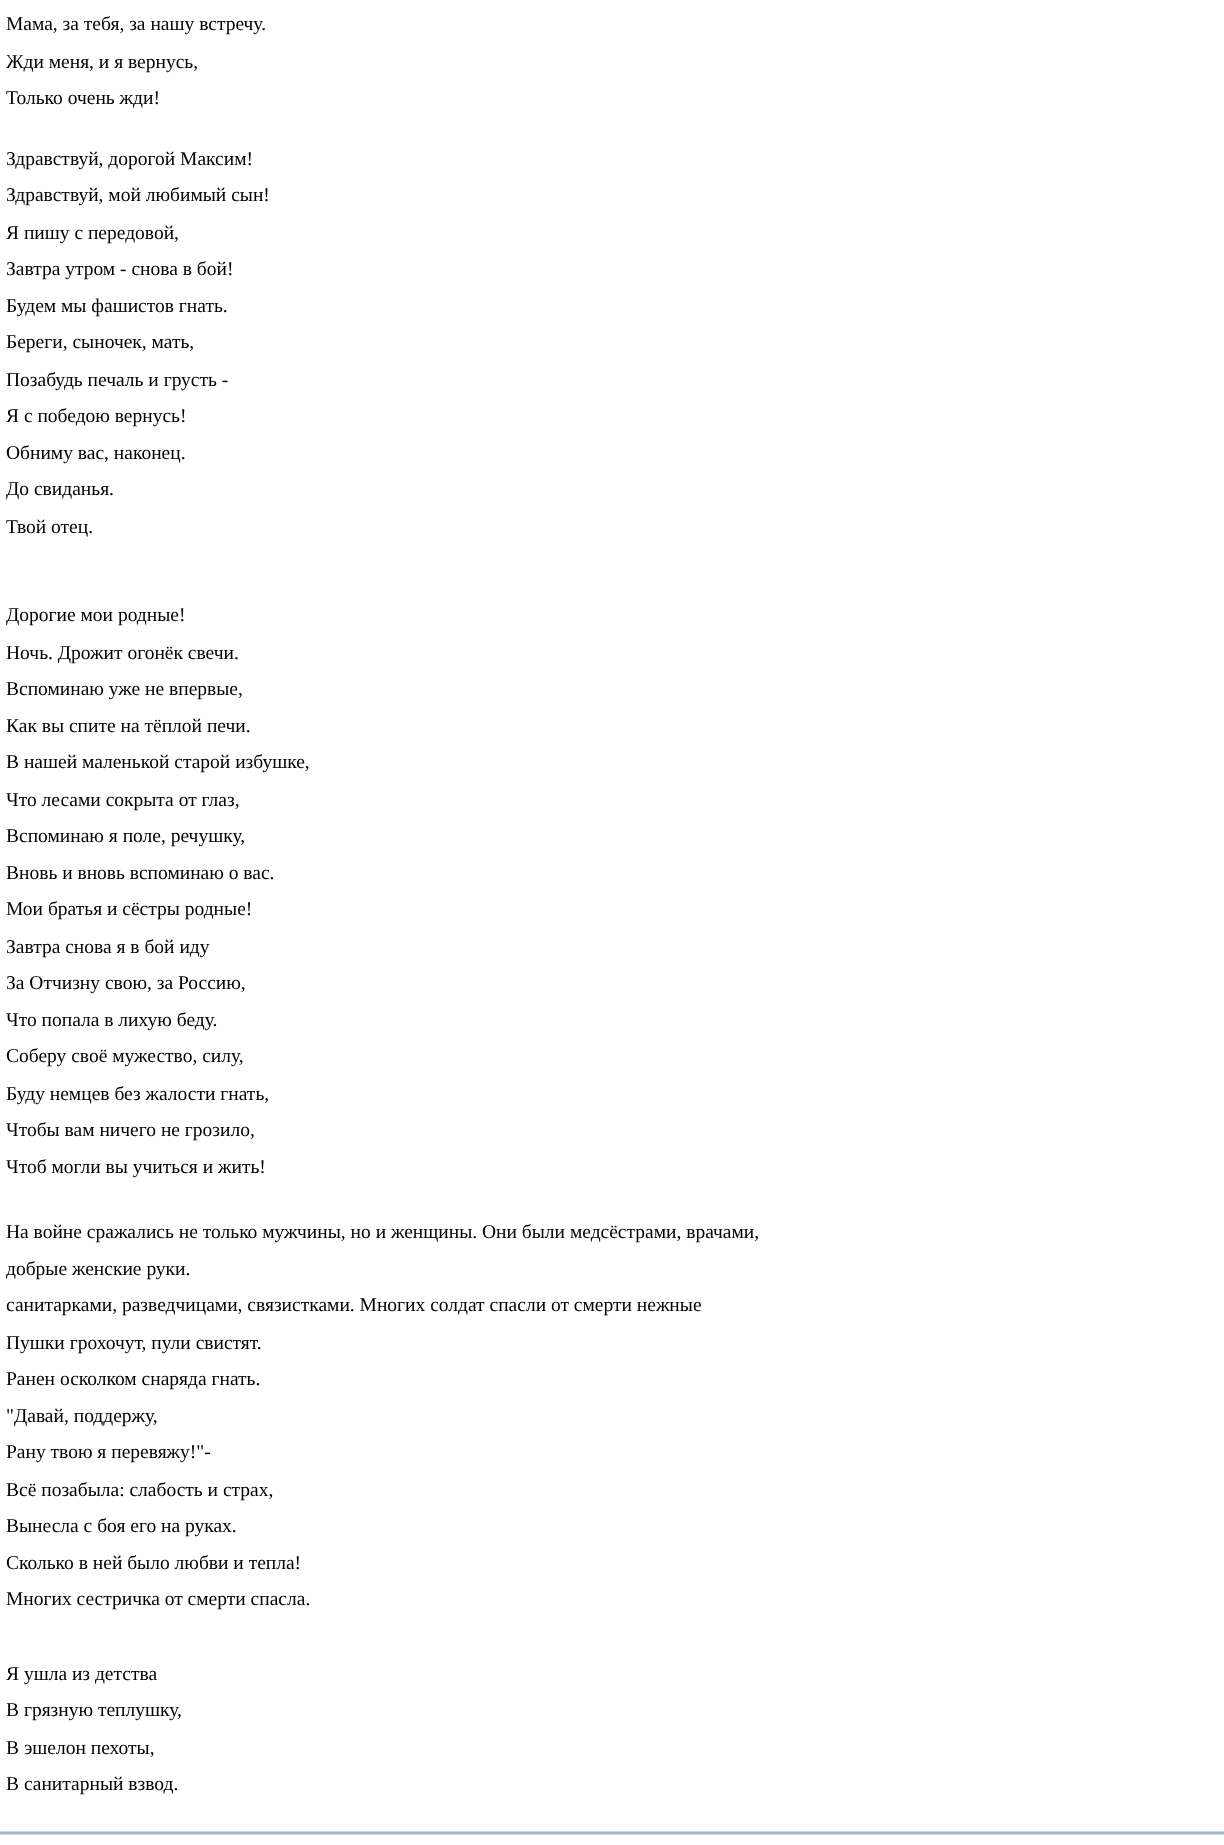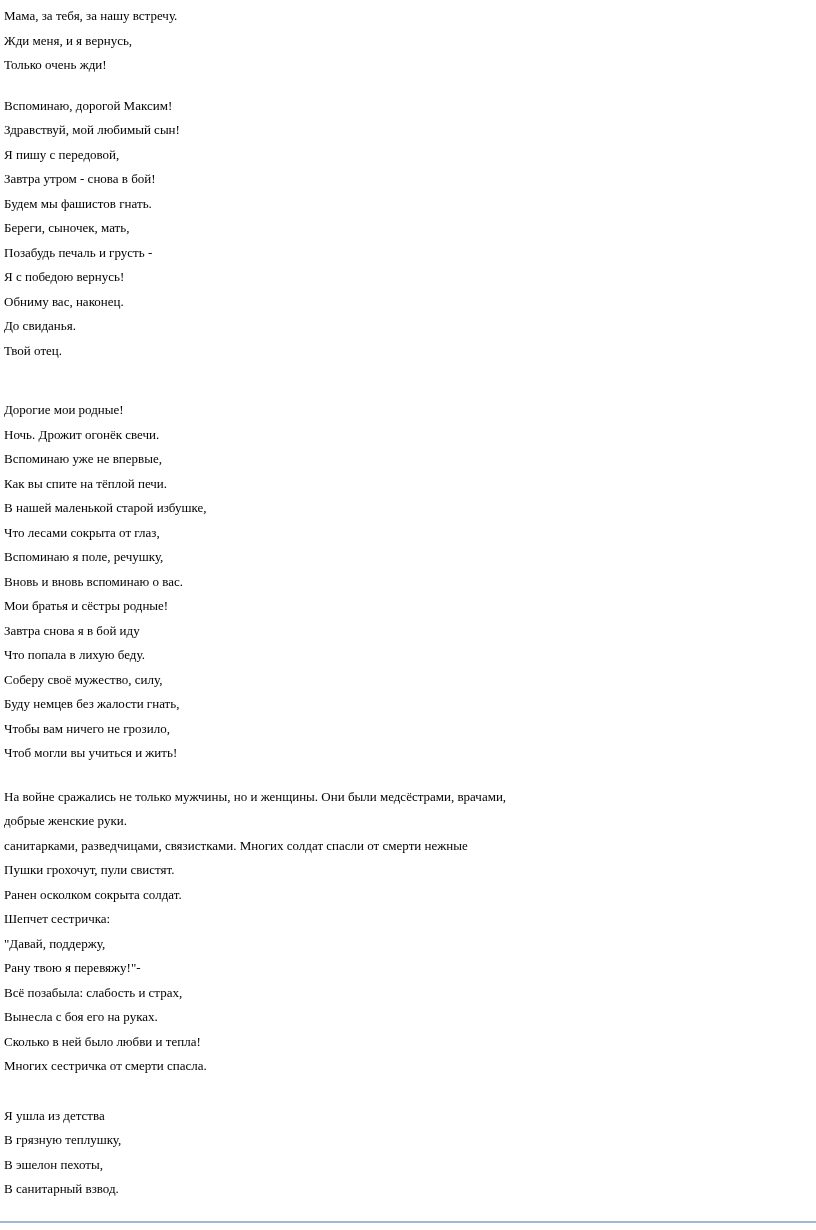--- a/index.html
+++ b/index.html
@@ -36,21 +36,21 @@
 </head>
 <body>
 
 <div class="content" id="content">
     <div class="block">
       <div class="line">Мама, за тебя, за нашу встречу.</div>
       <div class="line">Жди меня, и я вернусь,</div>
       <div class="line">Только очень жди!</div>
     </div>
     <div class="block" style="margin-top: 16px;">
-      <div class="line">Вспоминаю, дорогой Максим!</div>
+      <div class="line">Здравствуй, дорогой Максим!</div>
       <div class="line">Здравствуй, мой любимый сын!</div>
       <div class="line">Я пишу с передовой,</div>
       <div class="line">Завтра утром - снова в бой!</div>
       <div class="line">Будем мы фашистов гнать.</div>
       <div class="line">Береги, сыночек, мать,</div>
       <div class="line">Позабудь печаль и грусть -</div>
       <div class="line">Я с победою вернусь!</div>
       <div class="line">Обниму вас, наконец.</div>
       <div class="line">До свиданья.</div>
       <div class="line">Твой отец.</div>
@@ -59,33 +59,33 @@
       <div class="line">Дорогие мои родные!</div>
       <div class="line">Ночь. Дрожит огонёк свечи.</div>
       <div class="line">Вспоминаю уже не впервые,</div>
       <div class="line">Как вы спите на тёплой печи.</div>
       <div class="line">В нашей маленькой старой избушке,</div>
       <div class="line">Что лесами сокрыта от глаз,</div>
       <div class="line">Вспоминаю я поле, речушку,</div>
       <div class="line">Вновь и вновь вспоминаю о вас.</div>
       <div class="line">Мои братья и сёстры родные!</div>
       <div class="line">Завтра снова я в бой иду</div>
+      <div class="line">За Отчизну свою, за Россию,</div>
       <div class="line">Что попала в лихую беду.</div>
       <div class="line">Соберу своё мужество, силу,</div>
       <div class="line">Буду немцев без жалости гнать,</div>
       <div class="line">Чтобы вам ничего не грозило,</div>
       <div class="line">Чтоб могли вы учиться и жить!</div>
     </div>
     <div class="block" style="margin-top: 19px;">
       <div class="line">На войне сражались не только мужчины, но и женщины. Они были медсёстрами, врачами,</div>
       <div class="line">добрые женские руки.</div>
       <div class="line">санитарками, разведчицами, связистками. Многих солдат спасли от смерти нежные</div>
       <div class="line">Пушки грохочут, пули свистят.</div>
-      <div class="line">Ранен осколком сокрыта солдат.</div>
-      <div class="line">Шепчет сестричка:</div>
+      <div class="line">Ранен осколком снаряда гнать.</div>
       <div class="line">"Давай, поддержу,</div>
       <div class="line">Рану твою я перевяжу!"-</div>
       <div class="line">Всё позабыла: слабость и страх,</div>
       <div class="line">Вынесла с боя его на руках.</div>
       <div class="line">Сколько в ней было любви и тепла!</div>
       <div class="line">Многих сестричка от смерти спасла.</div>
     </div>
     <div class="block" style="margin-top: 25px;">
       <div class="line">Я ушла из детства</div>
       <div class="line">В грязную теплушку,</div>

